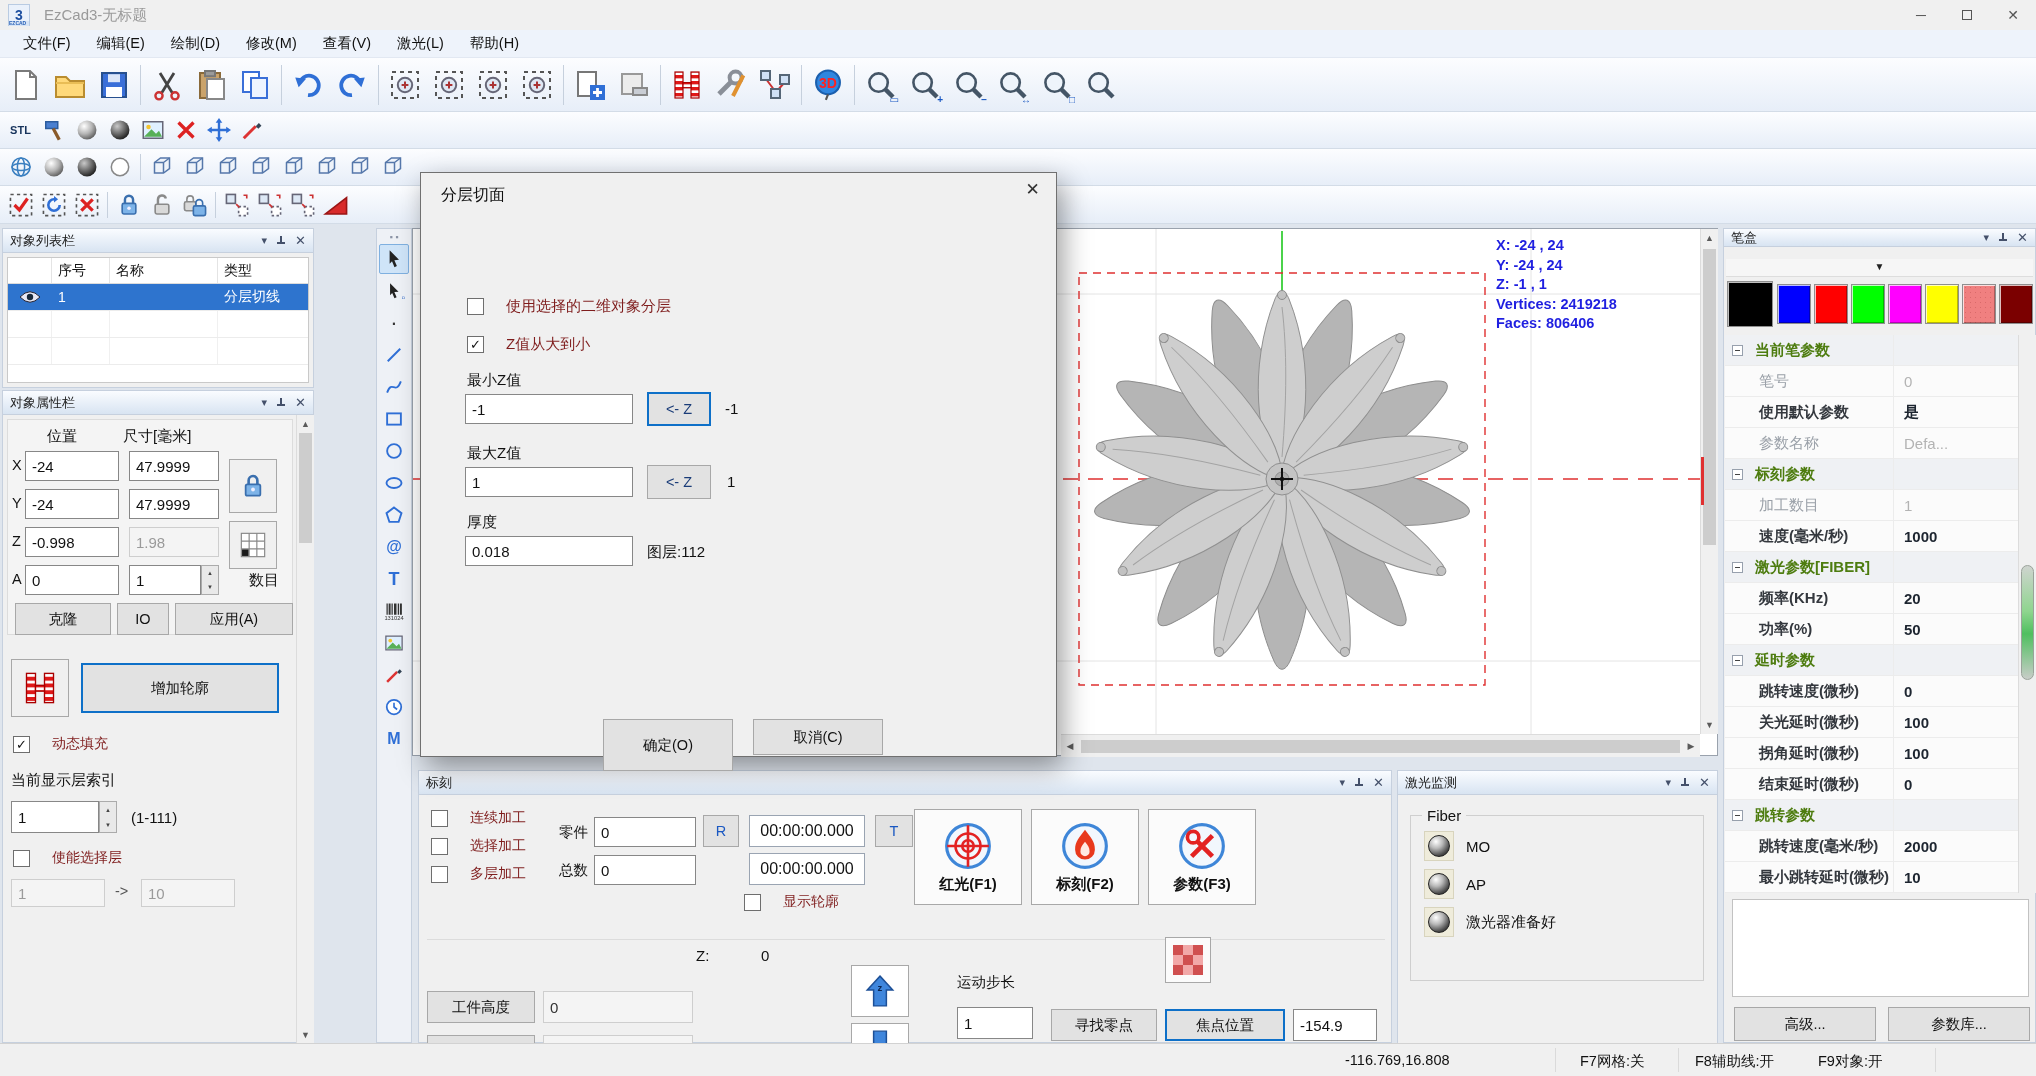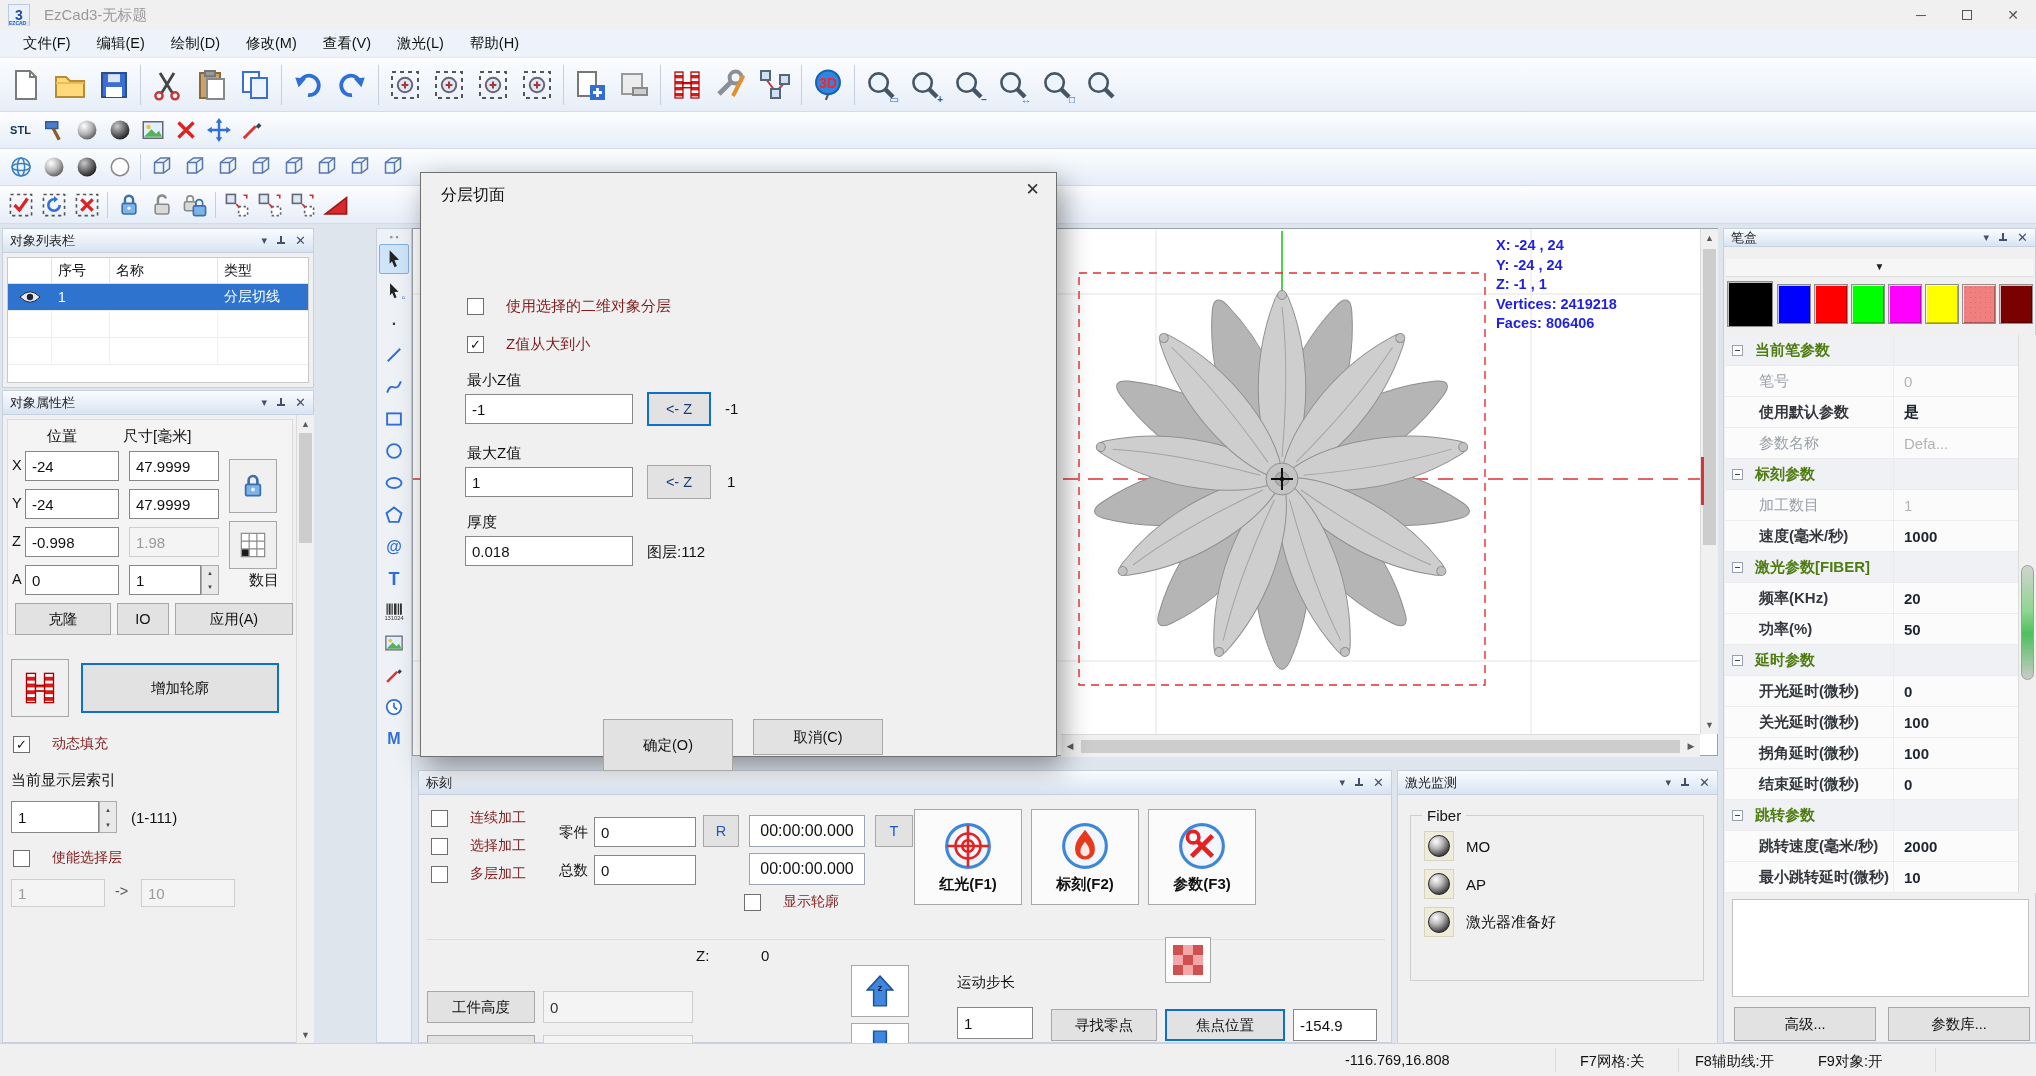--- a/index.html
+++ b/index.html
@@ -1123,21 +1123,21 @@
     <div class="pgrow b">
         <span class="pgk">功率(%)</span>
         <span class="pgv">50</span>
       </div>
     <div class="pgrow g">
         <span class="pgminus"></span>
         <span class="pgk">延时参数</span>
         <span class="pgv"></span>
       </div>
     <div class="pgrow b">
-        <span class="pgk">开光延时(微秒)</span>
+        <span class="pgk">跳转速度(微秒)</span>
         <span class="pgv">0</span>
       </div>
     <div class="pgrow b">
         <span class="pgk">关光延时(微秒)</span>
         <span class="pgv">100</span>
       </div>
     <div class="pgrow b">
         <span class="pgk">拐角延时(微秒)</span>
         <span class="pgv">100</span>
       </div>

